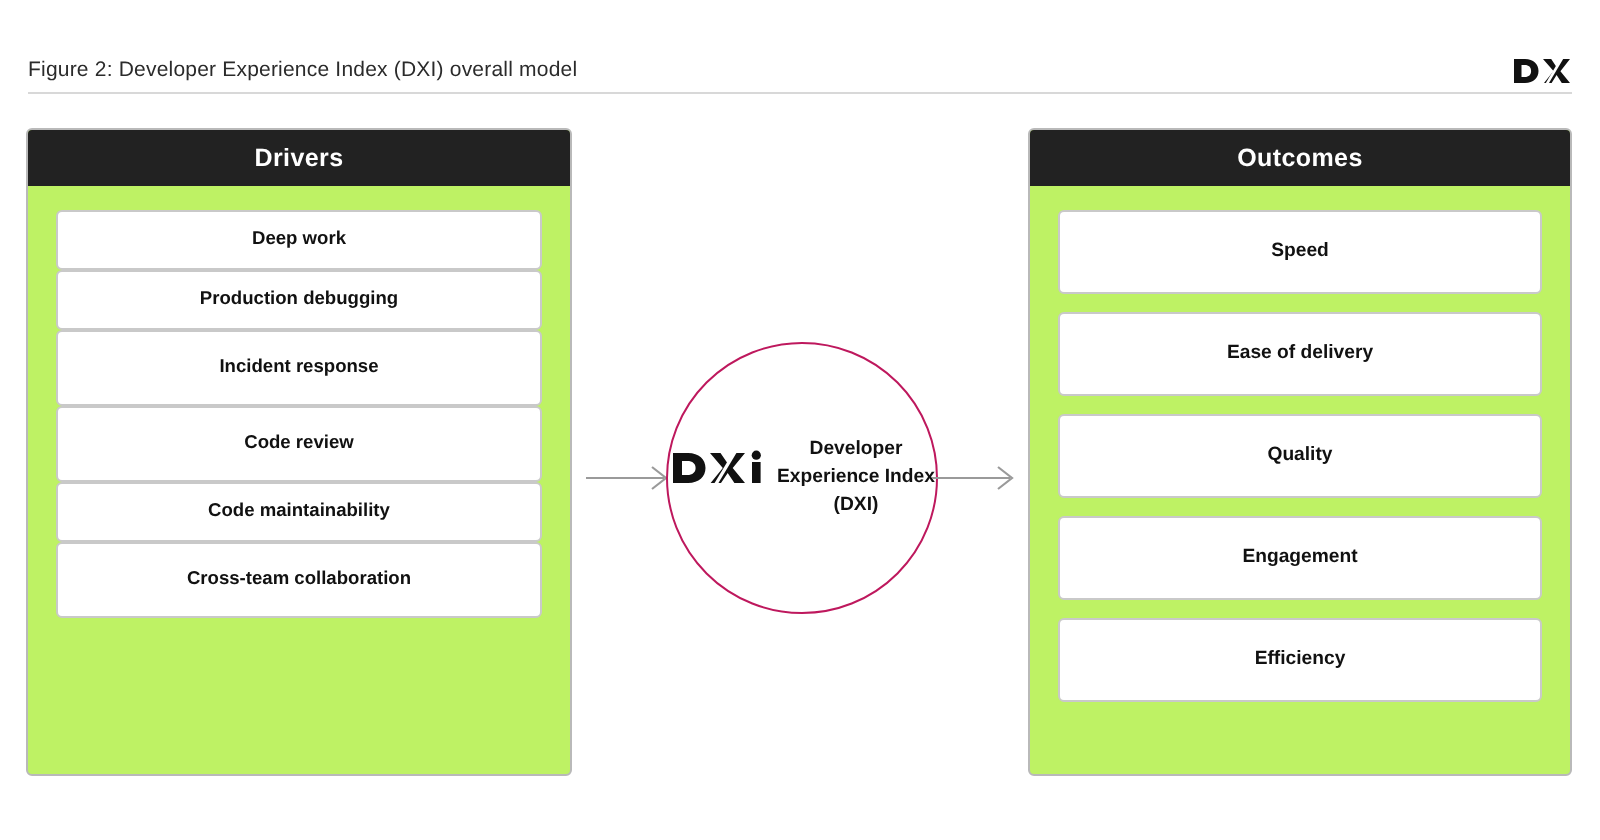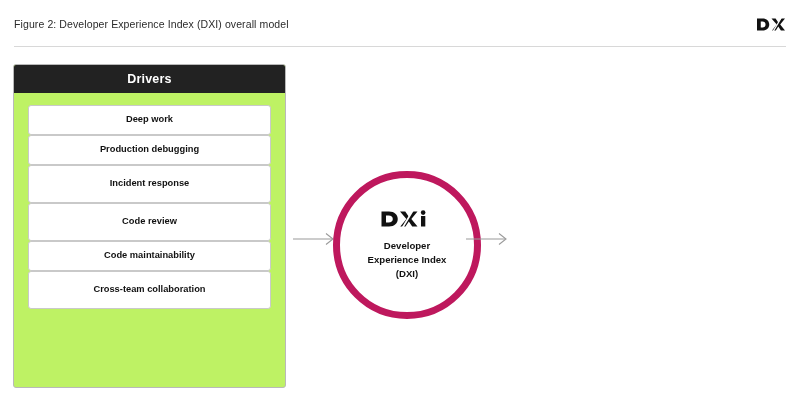--- a/index.html
+++ b/index.html
@@ -12,21 +12,21 @@
     height: 420px;
     overflow: hidden;
     font-family: "Liberation Sans", sans-serif;
     color: #1a1a1a;
     position: relative;
   }
 
   
   .caption-row {
     position: absolute;
-    left: 0; top: 1px;
+    left: 0; top: 12px;
     width: 800px; height: 46px;
     box-sizing: border-box;
     padding: 0 14px;
     display: flex;
     align-items: center;
     justify-content: space-between;
   }
   .caption-text {
     font-size: 10.5px;
     color: #2b2b2b;
@@ -122,25 +122,25 @@
     flex-direction: column;
     gap: 9px;
   }
   .outcome-list .chip { height: 42px; font-size: 9.6px; }
 
   
   .center-circle {
     position: absolute;
     left: 333px; top: 125px;
     width: 134px; height: 134px;
-    border: 7px solid #be185d;
+    border: 1px solid #be185d;
     border-radius: 50%;
     background: #ffffff;
     display: flex;
-    flex-direction: column;
+    flex-direction: row;
     align-items: center;
     justify-content: center;
     text-align: center;
   }
   .center-logo { margin-bottom: 7px; line-height: 1; }
   .center-text {
     font-size: 9.6px;
     font-weight: bold;
     color: #111111;
     line-height: 1.45;
@@ -212,14 +212,26 @@
     </div>
   </div>
 
   <div class="arrow arrow-right">
     <svg width="42" height="18" viewBox="0 0 42 18" aria-hidden="true">
       <path d="M0 9 H39" stroke="#9a9a9a" stroke-width="1.1" fill="none"></path>
       <path d="M33 3.5 L40 9 L33 14.5" stroke="#9a9a9a" stroke-width="1.1" fill="none"></path>
     </svg>
   </div>
 
+  <div class="panel panel-outcomes">
+    <div class="panel-header">Outcomes</div>
+    <div class="panel-body">
+      <div class="outcome-list">
+        <div class="chip">Speed</div>
+        <div class="chip">Ease of delivery</div>
+        <div class="chip">Quality</div>
+        <div class="chip">Engagement</div>
+        <div class="chip">Efficiency</div>
+      </div>
+    </div>
+  </div>
 
 </div>
 
 </body></html>

